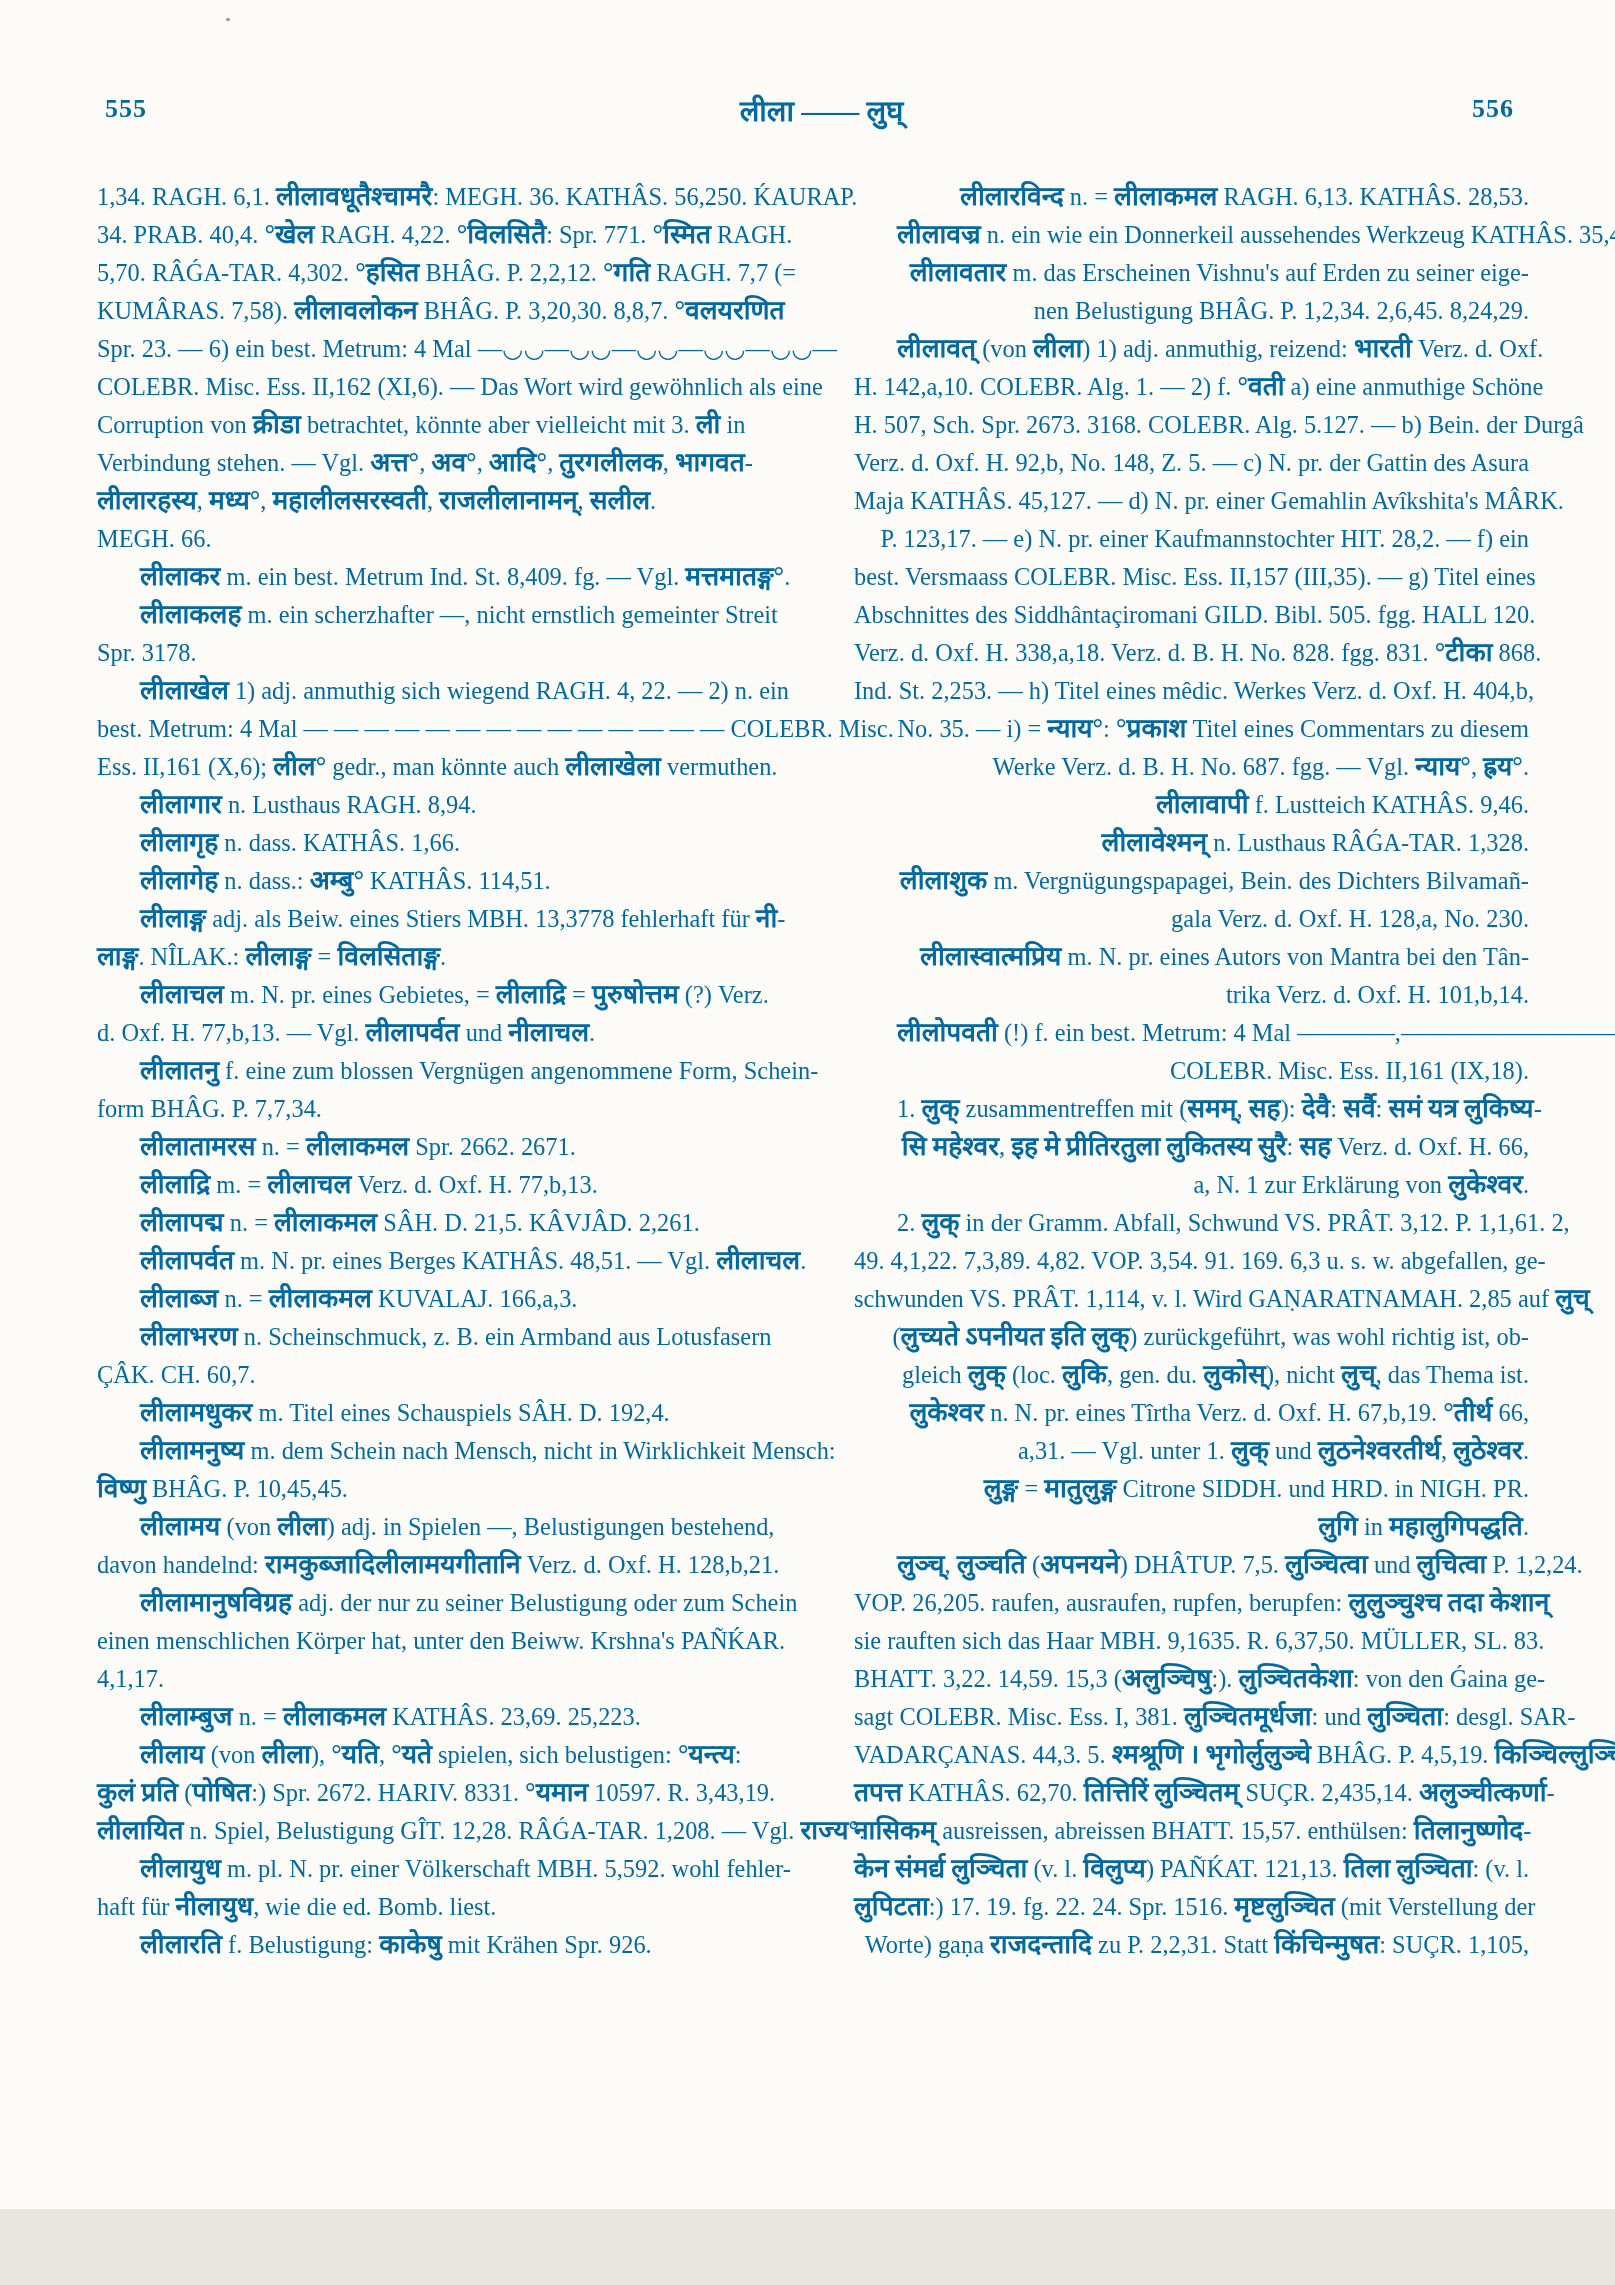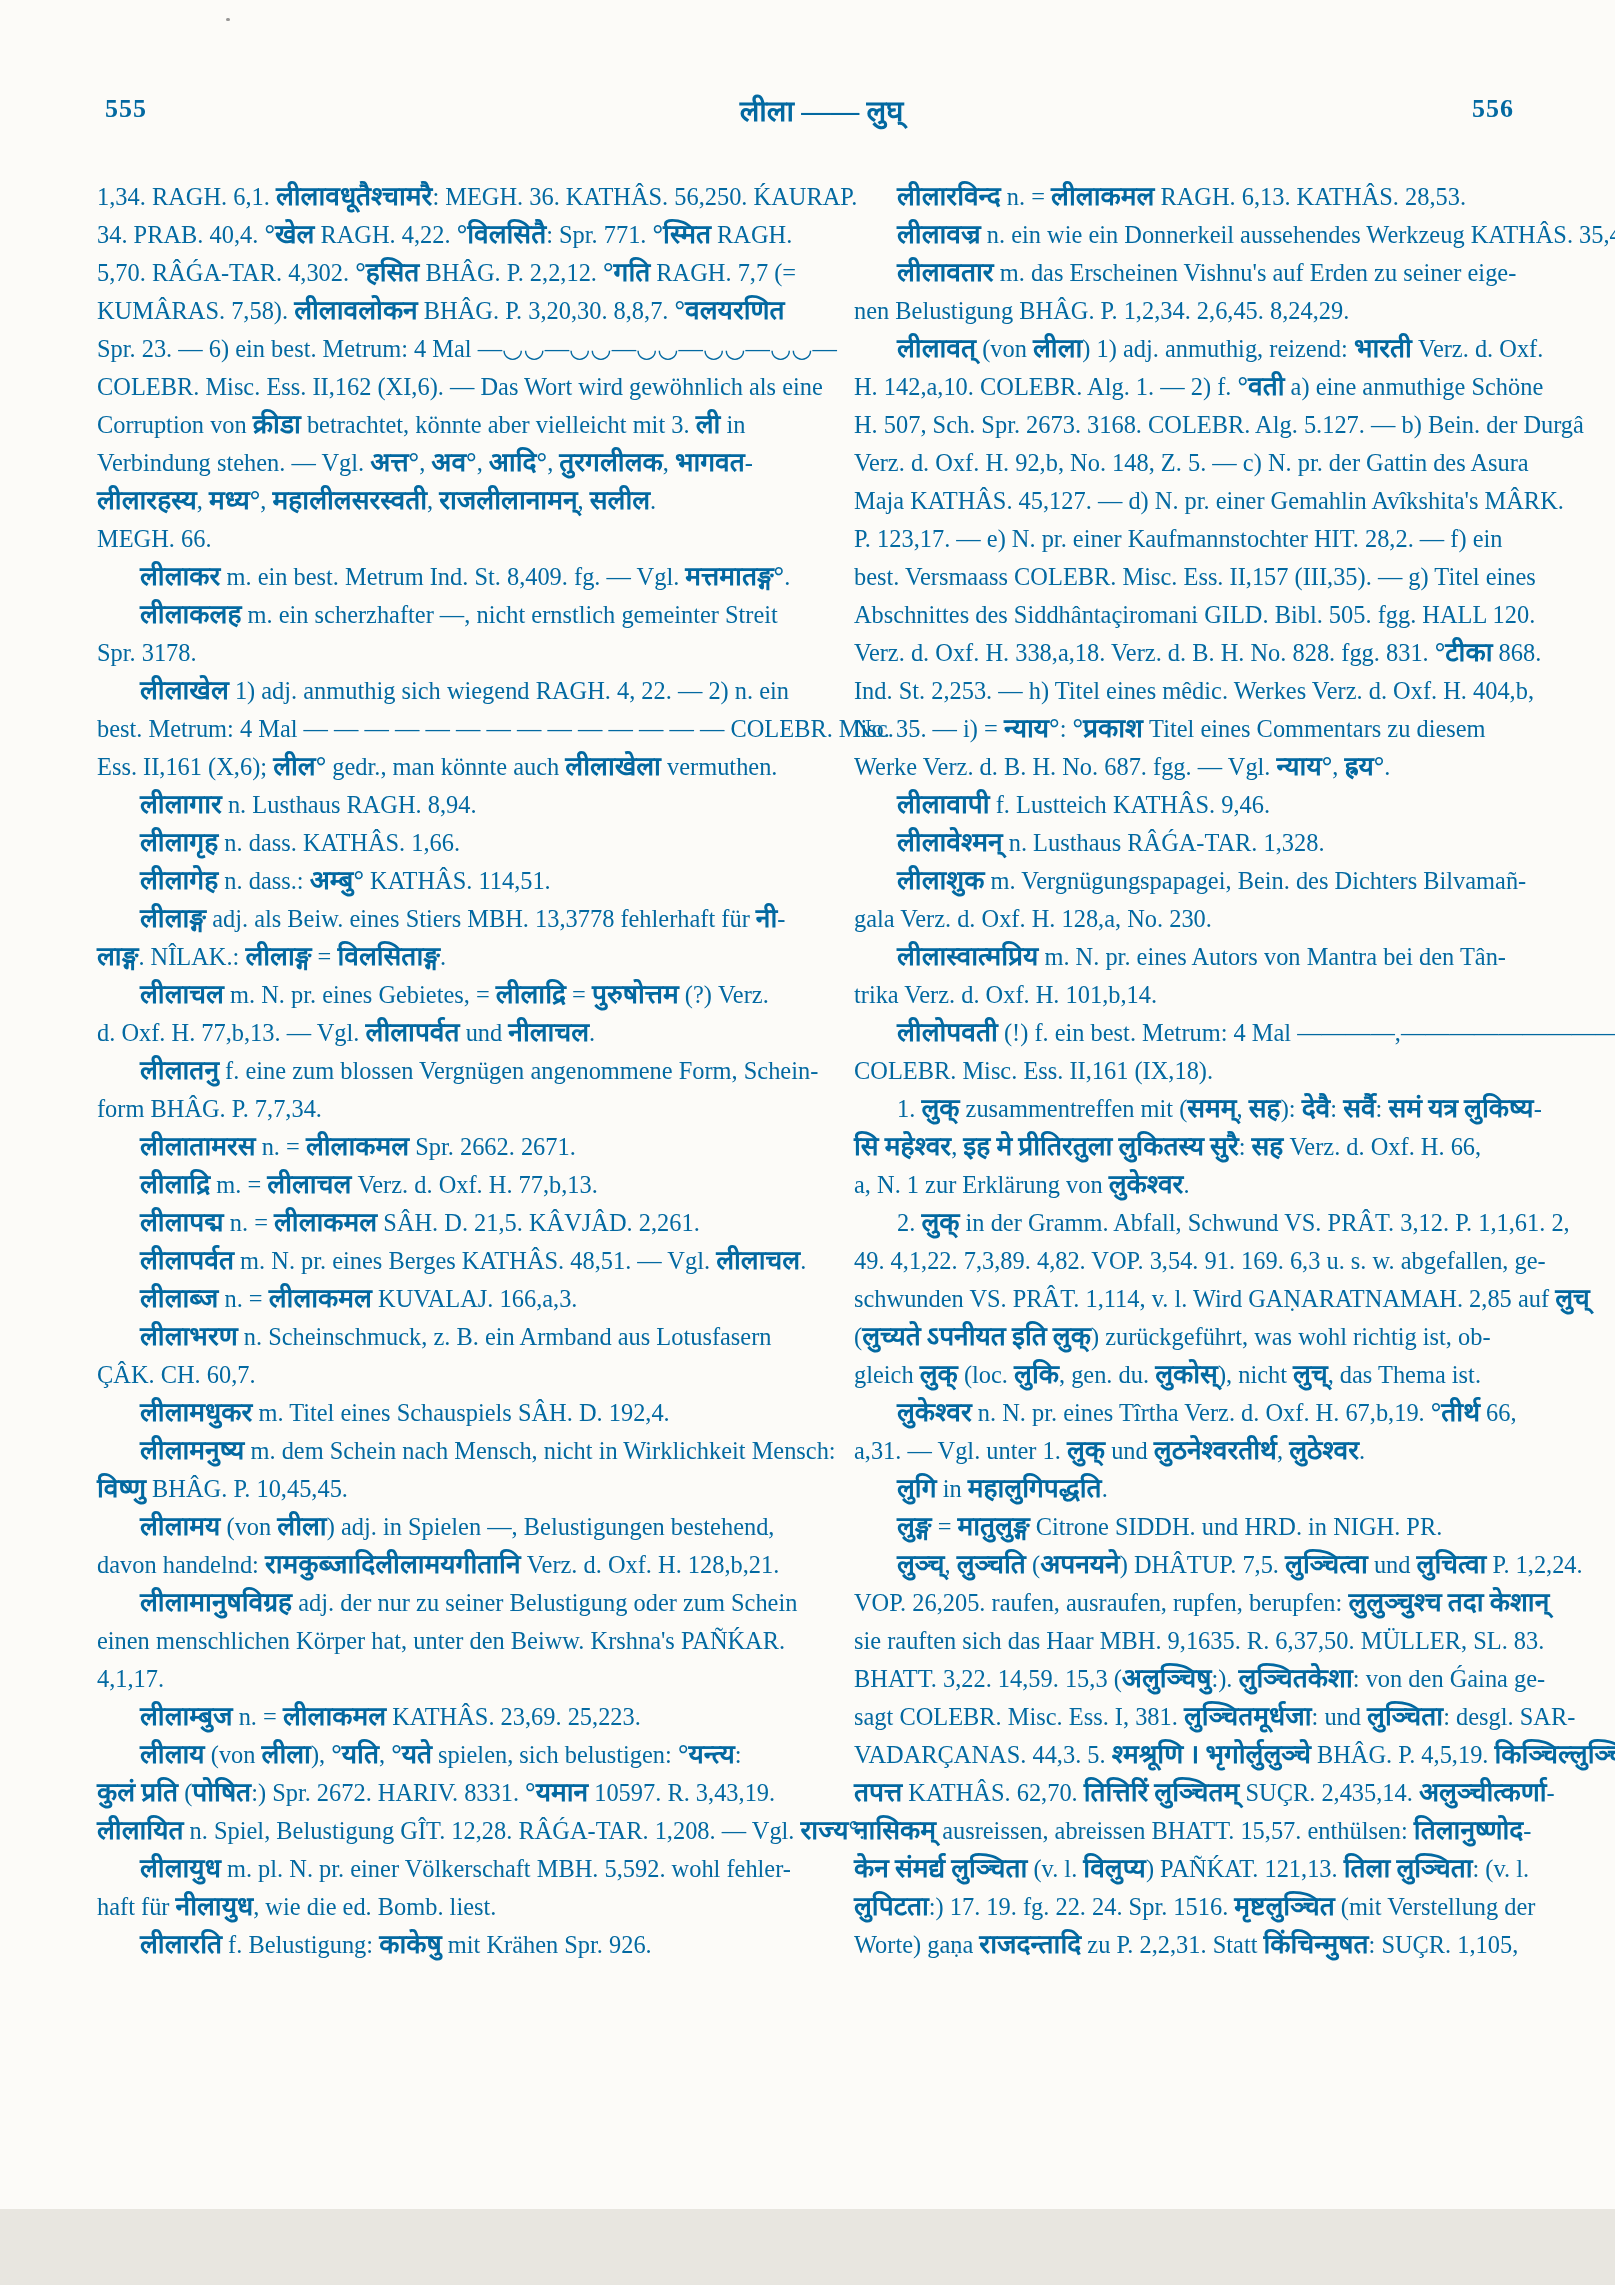--- a/index.html
+++ b/index.html
@@ -20,21 +20,21 @@
   .pagenum.right{right:101px;margin-left:48px;}
   .running-head{
     position:absolute;top:90px;left:0;width:100%;text-align:center;
     font-size:29px;font-weight:bold;padding-left:14px;
   }
   .column{
     position:absolute;top:178px;
     font-size:24.4px;line-height:38px;white-space:nowrap;
   }
   .column.left{left:97px;width:724px;}
-  .column.right{left:854px;width:675px;}
+  .column.right{left:854px;width:675px;text-align:right;}
   .line{height:38px;}
   .line.indent{padding-left:43px;}
   .dev{font-weight:bold;font-size:1.08em;line-height:1;}
   .speck{position:absolute;width:3.9px;height:3.9px;border-radius:50%;background:#555;opacity:.6;}
 </style>
 </head>
 <body>
 
 <div class="page">
 
@@ -122,22 +122,22 @@
       <div class="line indent">1. <span class="dev">लुक्</span> zusammentreffen mit (<span class="dev">समम्</span>, <span class="dev">सह</span>): <span class="dev">देवै</span>: <span class="dev">सर्वै</span>: <span class="dev">समं</span> <span class="dev">यत्र</span> <span class="dev">लुकिष्य</span>-</div>
       <div class="line"><span class="dev">सि</span> <span class="dev">महेश्वर</span>, <span class="dev">इह</span> <span class="dev">मे</span> <span class="dev">प्रीतिरतुला</span> <span class="dev">लुकितस्य</span> <span class="dev">सुरै</span>: <span class="dev">सह</span> Verz. d. Oxf. H. 66,</div>
       <div class="line">a, N. 1 zur Erklärung von <span class="dev">लुकेश्वर</span>.</div>
       <div class="line indent">2. <span class="dev">लुक्</span> in der Gramm. Abfall, Schwund VS. PRÂT. 3,12. P. 1,1,61. 2,</div>
       <div class="line">49. 4,1,22. 7,3,89. 4,82. VOP. 3,54. 91. 169. 6,3 u. s. w. abgefallen, ge-</div>
       <div class="line">schwunden VS. PRÂT. 1,114, v. l. Wird GAṆARATNAMAH. 2,85 auf <span class="dev">लुच्</span></div>
       <div class="line">(<span class="dev">लुच्यते</span> <span class="dev">ऽपनीयत</span> <span class="dev">इति</span> <span class="dev">लुक्</span>) zurückgeführt, was wohl richtig ist, ob-</div>
       <div class="line">gleich <span class="dev">लुक्</span> (loc. <span class="dev">लुकि</span>, gen. du. <span class="dev">लुकोस्</span>), nicht <span class="dev">लुच्</span>, das Thema ist.</div>
       <div class="line indent"><span class="dev">लुकेश्वर</span> n. N. pr. eines Tîrtha Verz. d. Oxf. H. 67,b,19. <span class="dev">°तीर्थ</span> 66,</div>
       <div class="line">a,31. — Vgl. unter 1. <span class="dev">लुक्</span> und <span class="dev">लुठनेश्वरतीर्थ</span>, <span class="dev">लुठेश्वर</span>.</div>
+      <div class="line indent"><span class="dev">लुङ्ग</span> = <span class="dev">मातुलुङ्ग</span> Citrone SIDDH. und HRD. in NIGH. PR.</div>
       <div class="line indent"><span class="dev">लुगि</span> in <span class="dev">महालुगिपद्धति</span>.</div>
-      <div class="line indent"><span class="dev">लुङ्ग</span> = <span class="dev">मातुलुङ्ग</span> Citrone SIDDH. und HRD. in NIGH. PR.</div>
       <div class="line indent"><span class="dev">लुञ्च्</span>, <span class="dev">लुञ्चति</span> (<span class="dev">अपनयने</span>) DHÂTUP. 7,5. <span class="dev">लुञ्चित्वा</span> und <span class="dev">लुचित्वा</span> P. 1,2,24.</div>
       <div class="line">VOP. 26,205. raufen, ausraufen, rupfen, berupfen: <span class="dev">लुलुञ्चुश्च</span> <span class="dev">तदा</span> <span class="dev">केशान्</span></div>
       <div class="line">sie rauften sich das Haar MBH. 9,1635. R. 6,37,50. MÜLLER, SL. 83.</div>
       <div class="line">BHATT. 3,22. 14,59. 15,3 (<span class="dev">अलुञ्चिषु</span>:). <span class="dev">लुञ्चितकेशा</span>: von den Ǵaina ge-</div>
       <div class="line">sagt COLEBR. Misc. Ess. I, 381. <span class="dev">लुञ्चितमूर्धजा</span>: und <span class="dev">लुञ्चिता</span>: desgl. SAR-</div>
       <div class="line">VADARÇANAS. 44,3. 5. <span class="dev">श्मश्रूणि</span> <span class="dev">।</span> <span class="dev">भृगोर्लुलुञ्चे</span> BHÂG. P. 4,5,19. <span class="dev">किञ्चिल्लुञ्चि</span>-</div>
       <div class="line"><span class="dev">तपत्त</span> KATHÂS. 62,70. <span class="dev">तित्तिरिं</span> <span class="dev">लुञ्चितम्</span> SUÇR. 2,435,14. <span class="dev">अलुञ्चीत्कर्णा</span>-</div>
       <div class="line"><span class="dev">नासिकम्</span> ausreissen, abreissen BHATT. 15,57. enthülsen: <span class="dev">तिलानुष्णोद</span>-</div>
       <div class="line"><span class="dev">केन</span> <span class="dev">संमर्द्य</span> <span class="dev">लुञ्चिता</span> (v. l. <span class="dev">विलुप्य</span>) PAÑḰAT. 121,13. <span class="dev">तिला</span> <span class="dev">लुञ्चिता</span>: (v. l.</div>
       <div class="line"><span class="dev">लुपिटता</span>:) 17. 19. fg. 22. 24. Spr. 1516. <span class="dev">मृष्टलुञ्चित</span> (mit Verstellung der</div>

